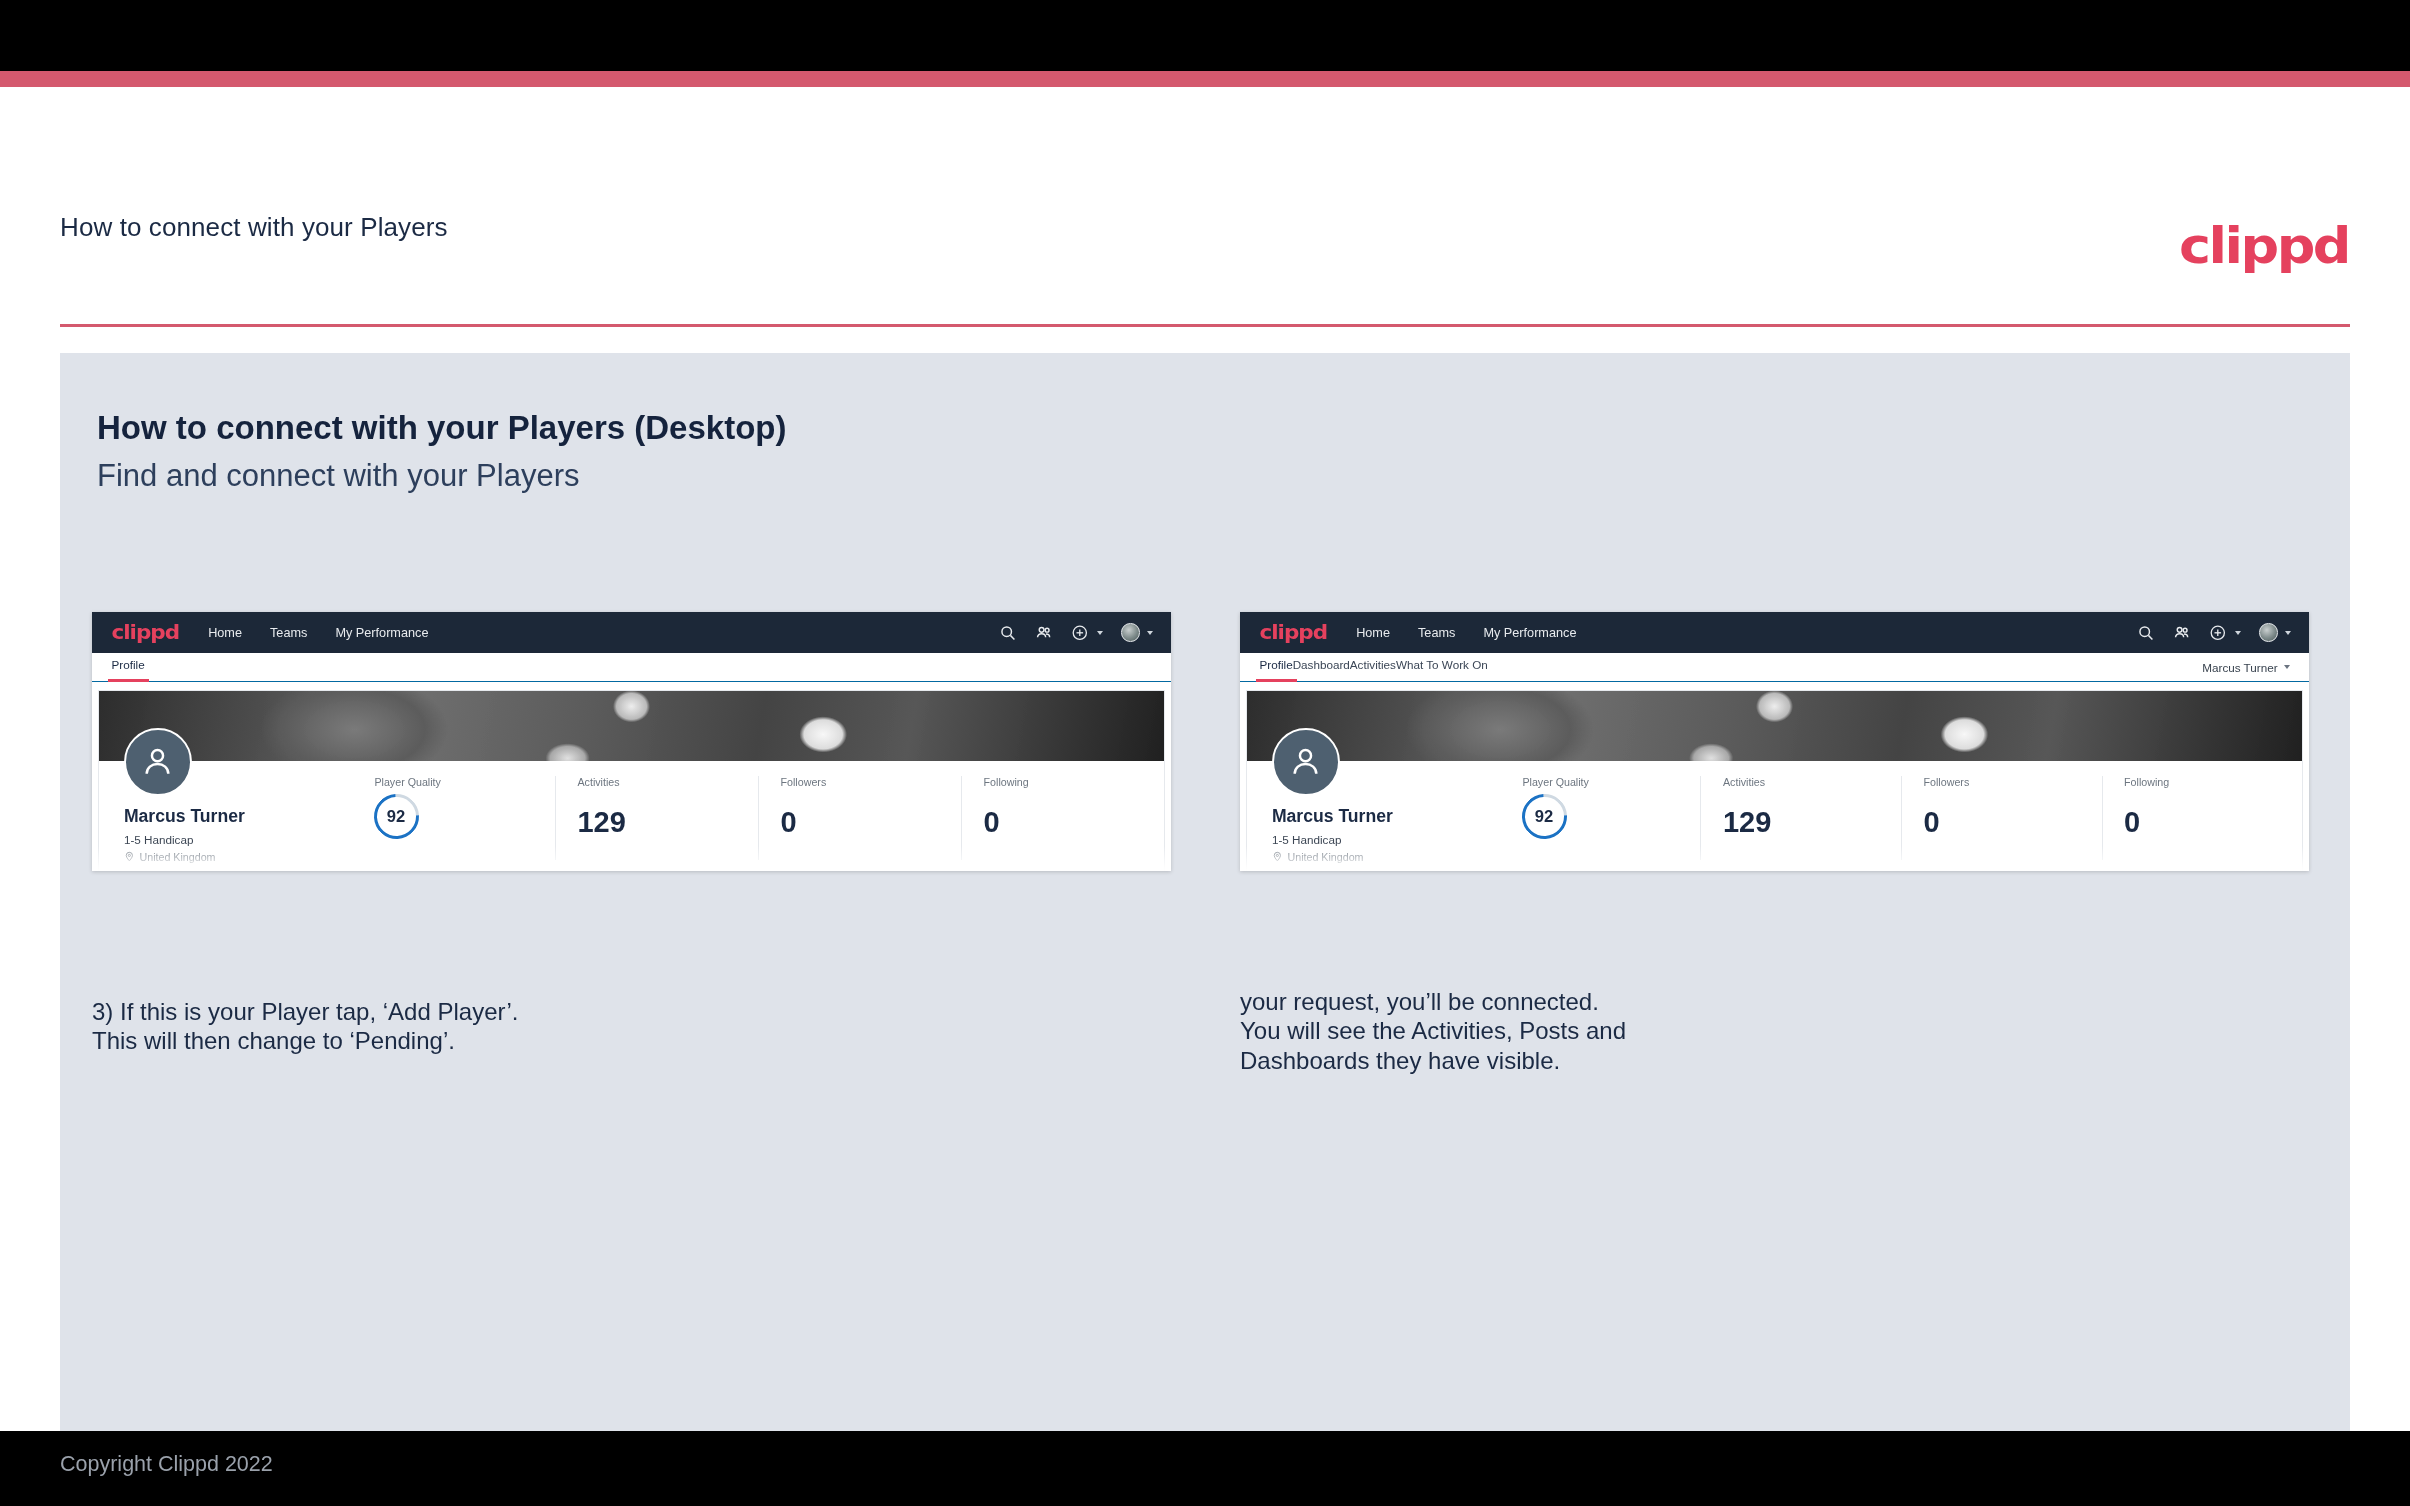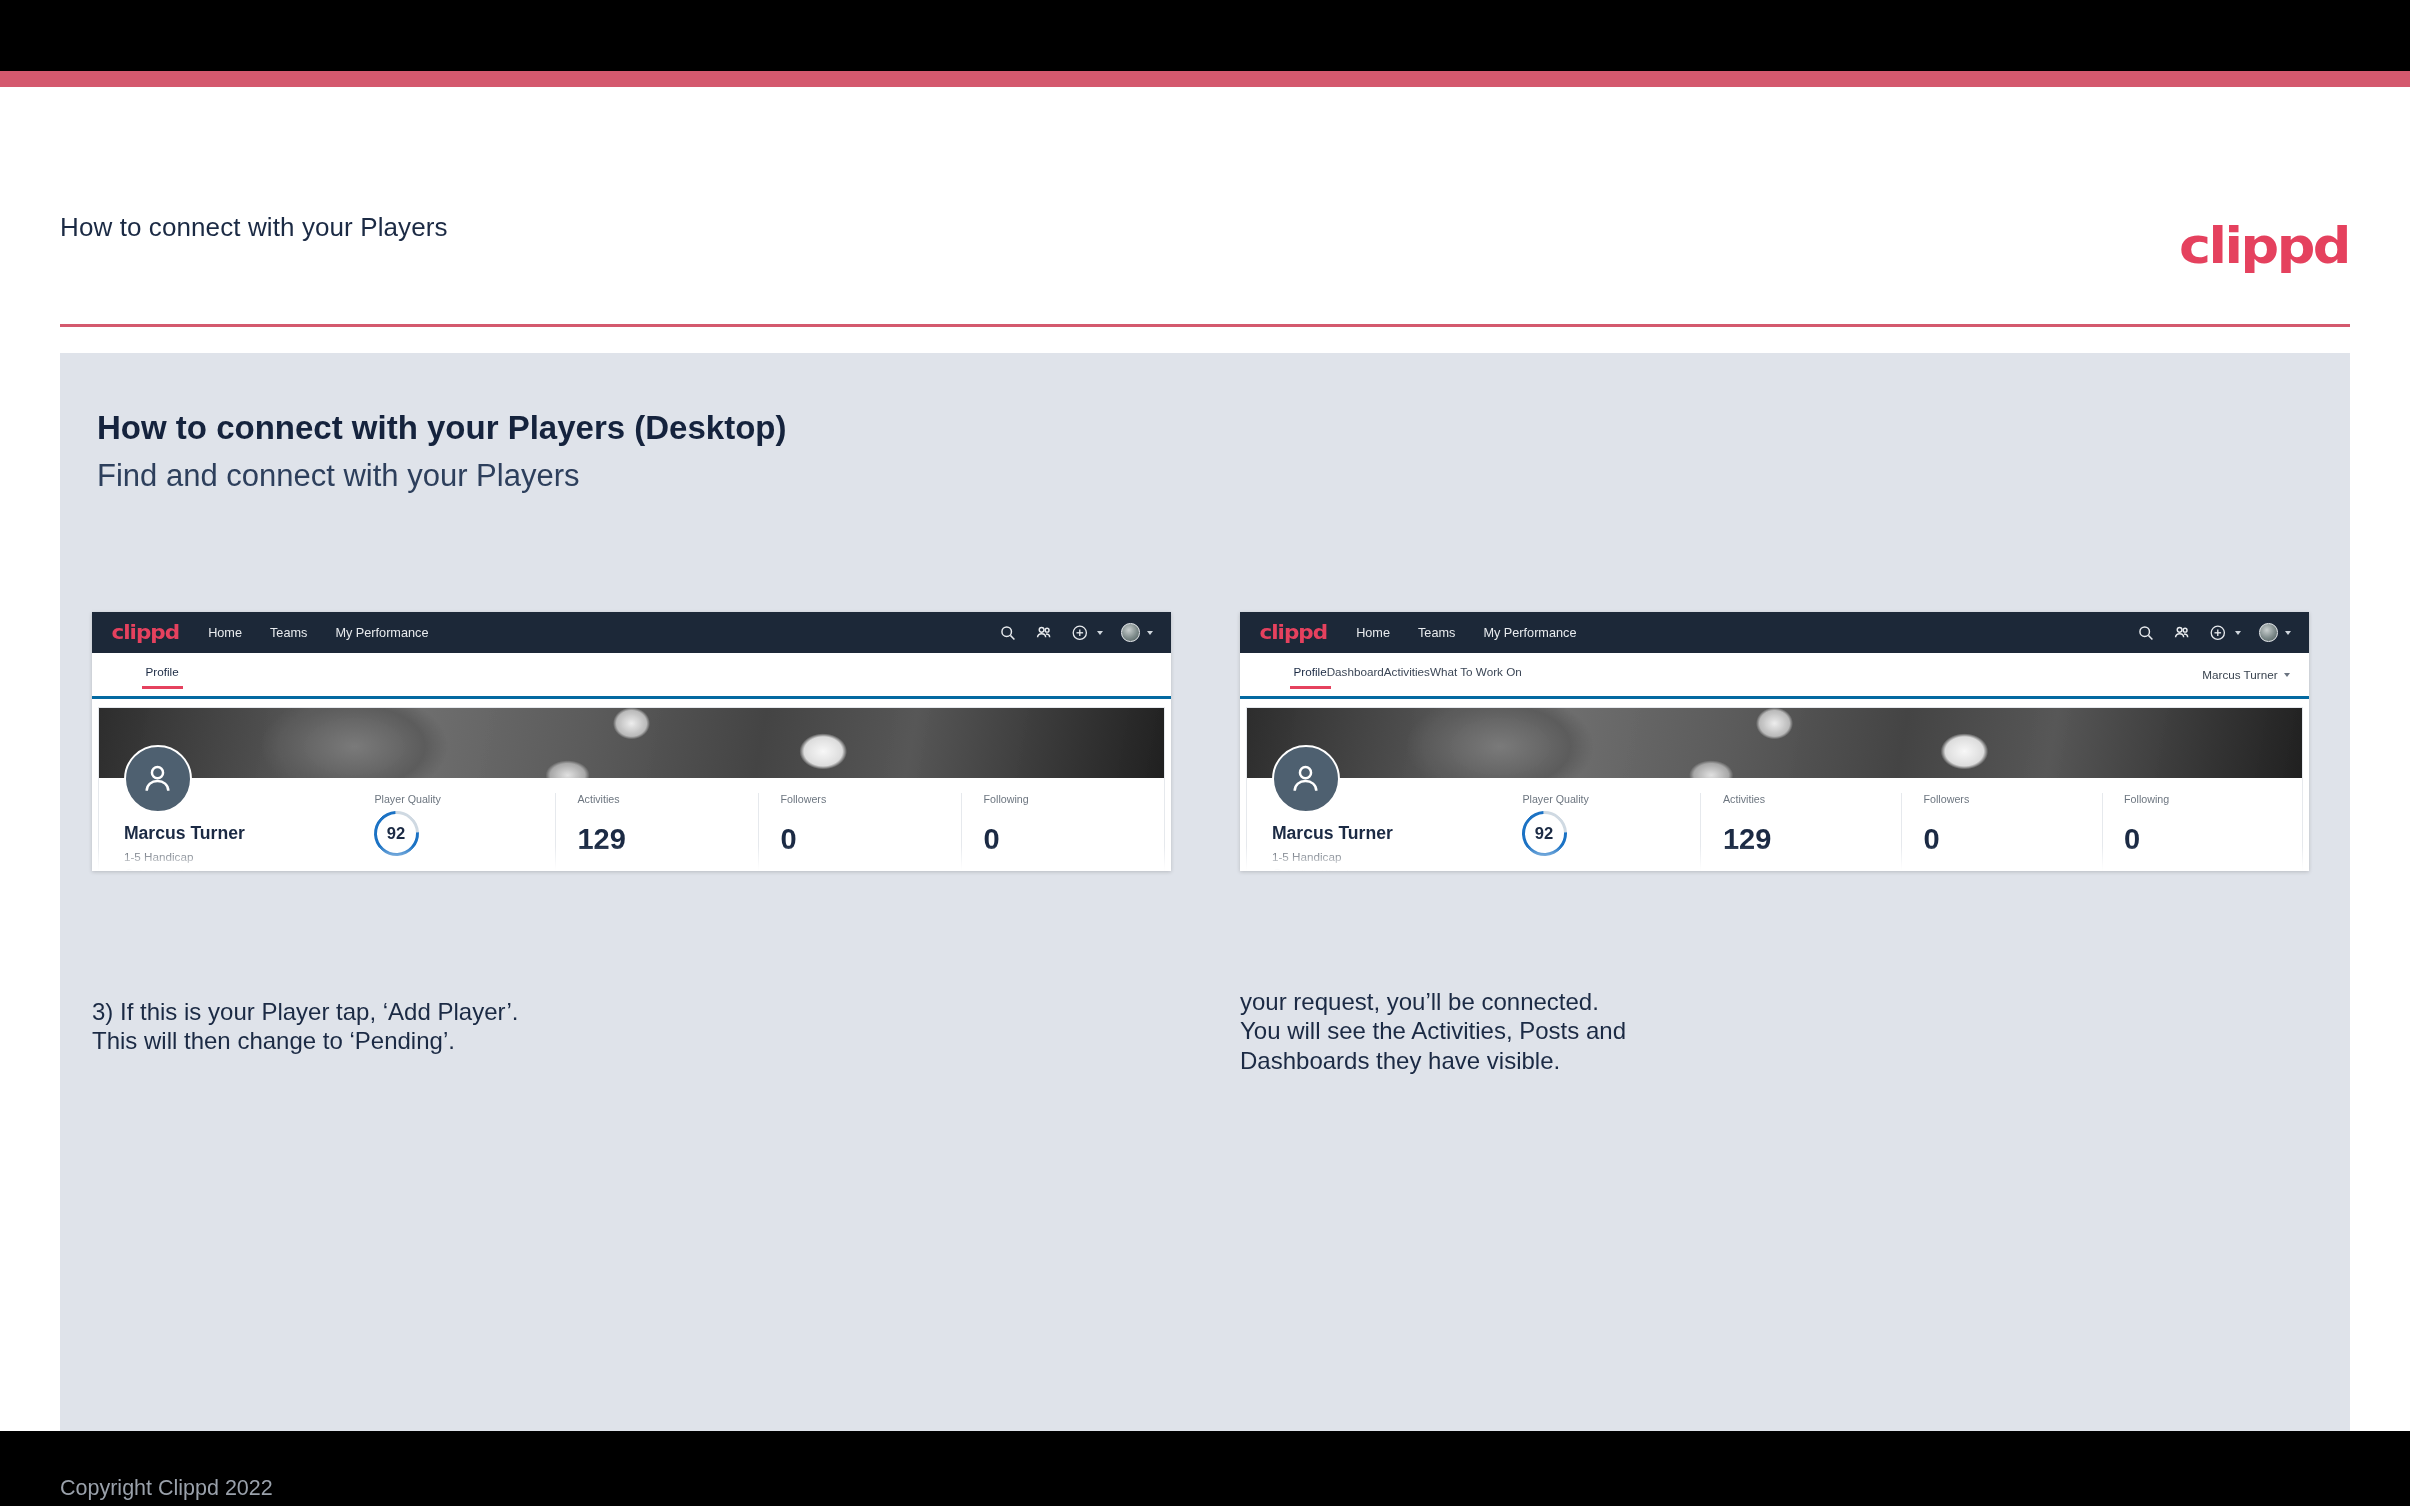--- a/index.html
+++ b/index.html
@@ -94,22 +94,22 @@
     border-top:4.9px solid #cfd6dd; margin-left:-10.7px;
   }
   .avatar-nav {
     width:18.5px;height:18.5px;border-radius:50%;
     background:radial-gradient(circle at 40% 35%, #c9cfcf 0%, #7d8a8a 55%, #4c5a5a 100%);
     border:1.5px solid #e8ebee;
   }
 
   
   .apptabs {
-    position:relative; height:46px; background:#fff;
-    border-bottom:3px solid #0369a1; display:flex; align-items:center;padding-left:34px;
+    position:relative; height:29px; background:#fff;
+    border-bottom:1px solid #0369a1; display:flex; align-items:center;
   }
   .apptabs .tab {
     font-size:11.7px; color:#3b4656; padding:0 0 5.9px 0; position:relative;
     height:29px; display:flex; align-items:center;
   }
   .apptabs .tab:first-child { margin-left:19.5px; }
   .apptabs .tab.active { color:#1b2a44; }
   .apptabs .tab.active::after {
     content:""; position:absolute; left:-3.9px; right:-3.9px; bottom:0; height:2.9px; background:#e5415e;
   }
@@ -177,21 +177,21 @@
   
   .caption {
     position:absolute; font-size:24px; line-height:1.22; color:#1b2a44;
   }
   .caption.left  { left:32px;  top:644px; width:1024px; }
   .caption.right { left:1180px; top:634px; width:975px; }
 
   
   .footer {
     position:absolute; left:60px; top:1365px;
-    font-size:21.5px; color:#9aa1ab;margin-top:24px;
+    font-size:21.5px; color:#9aa1ab;
   }
 </style>
 </head>
 <body>
 
 <div class="topbar-black"></div>
 <div class="topbar-pink"></div>
 <div class="bottombar-black"></div>
 
 <div class="slide">

